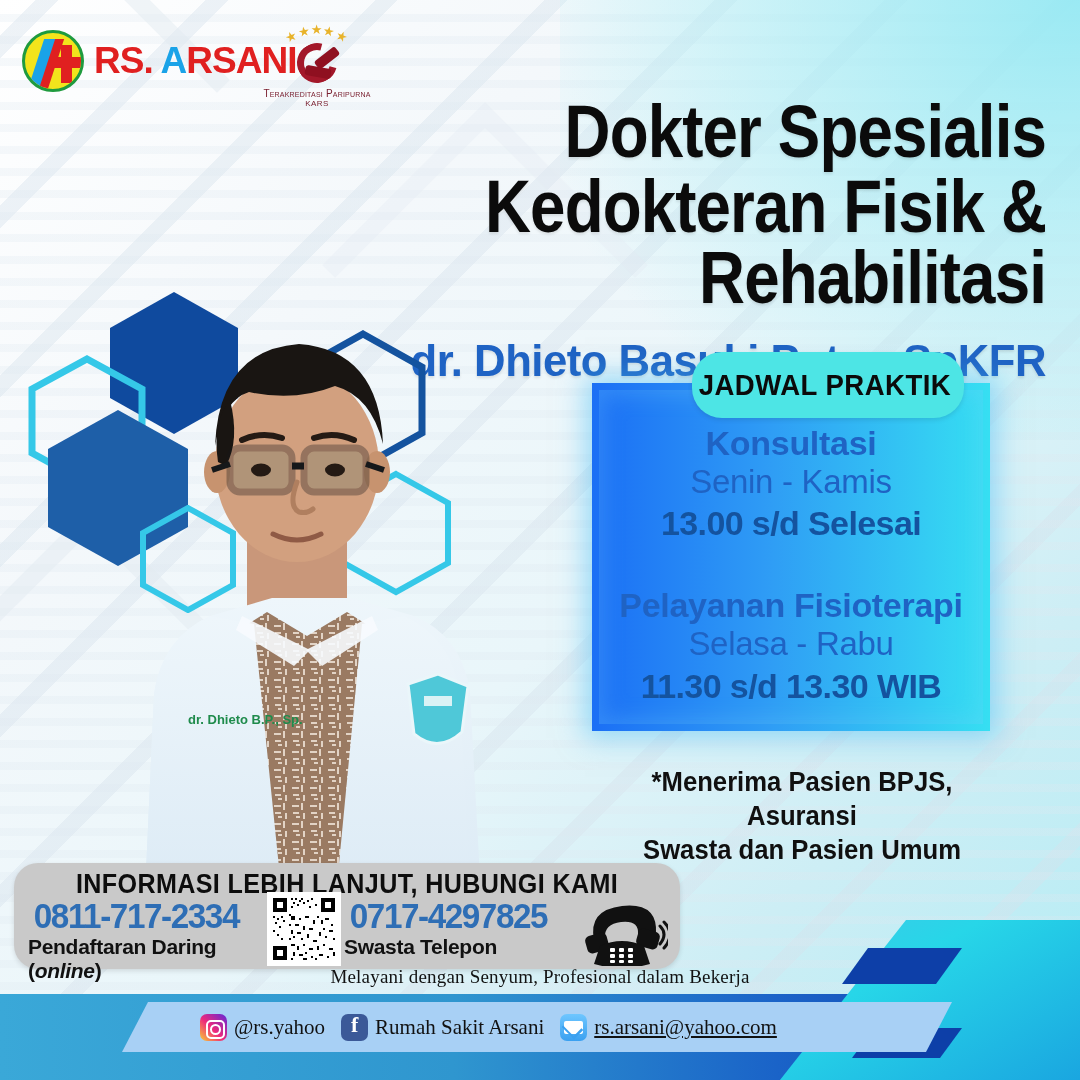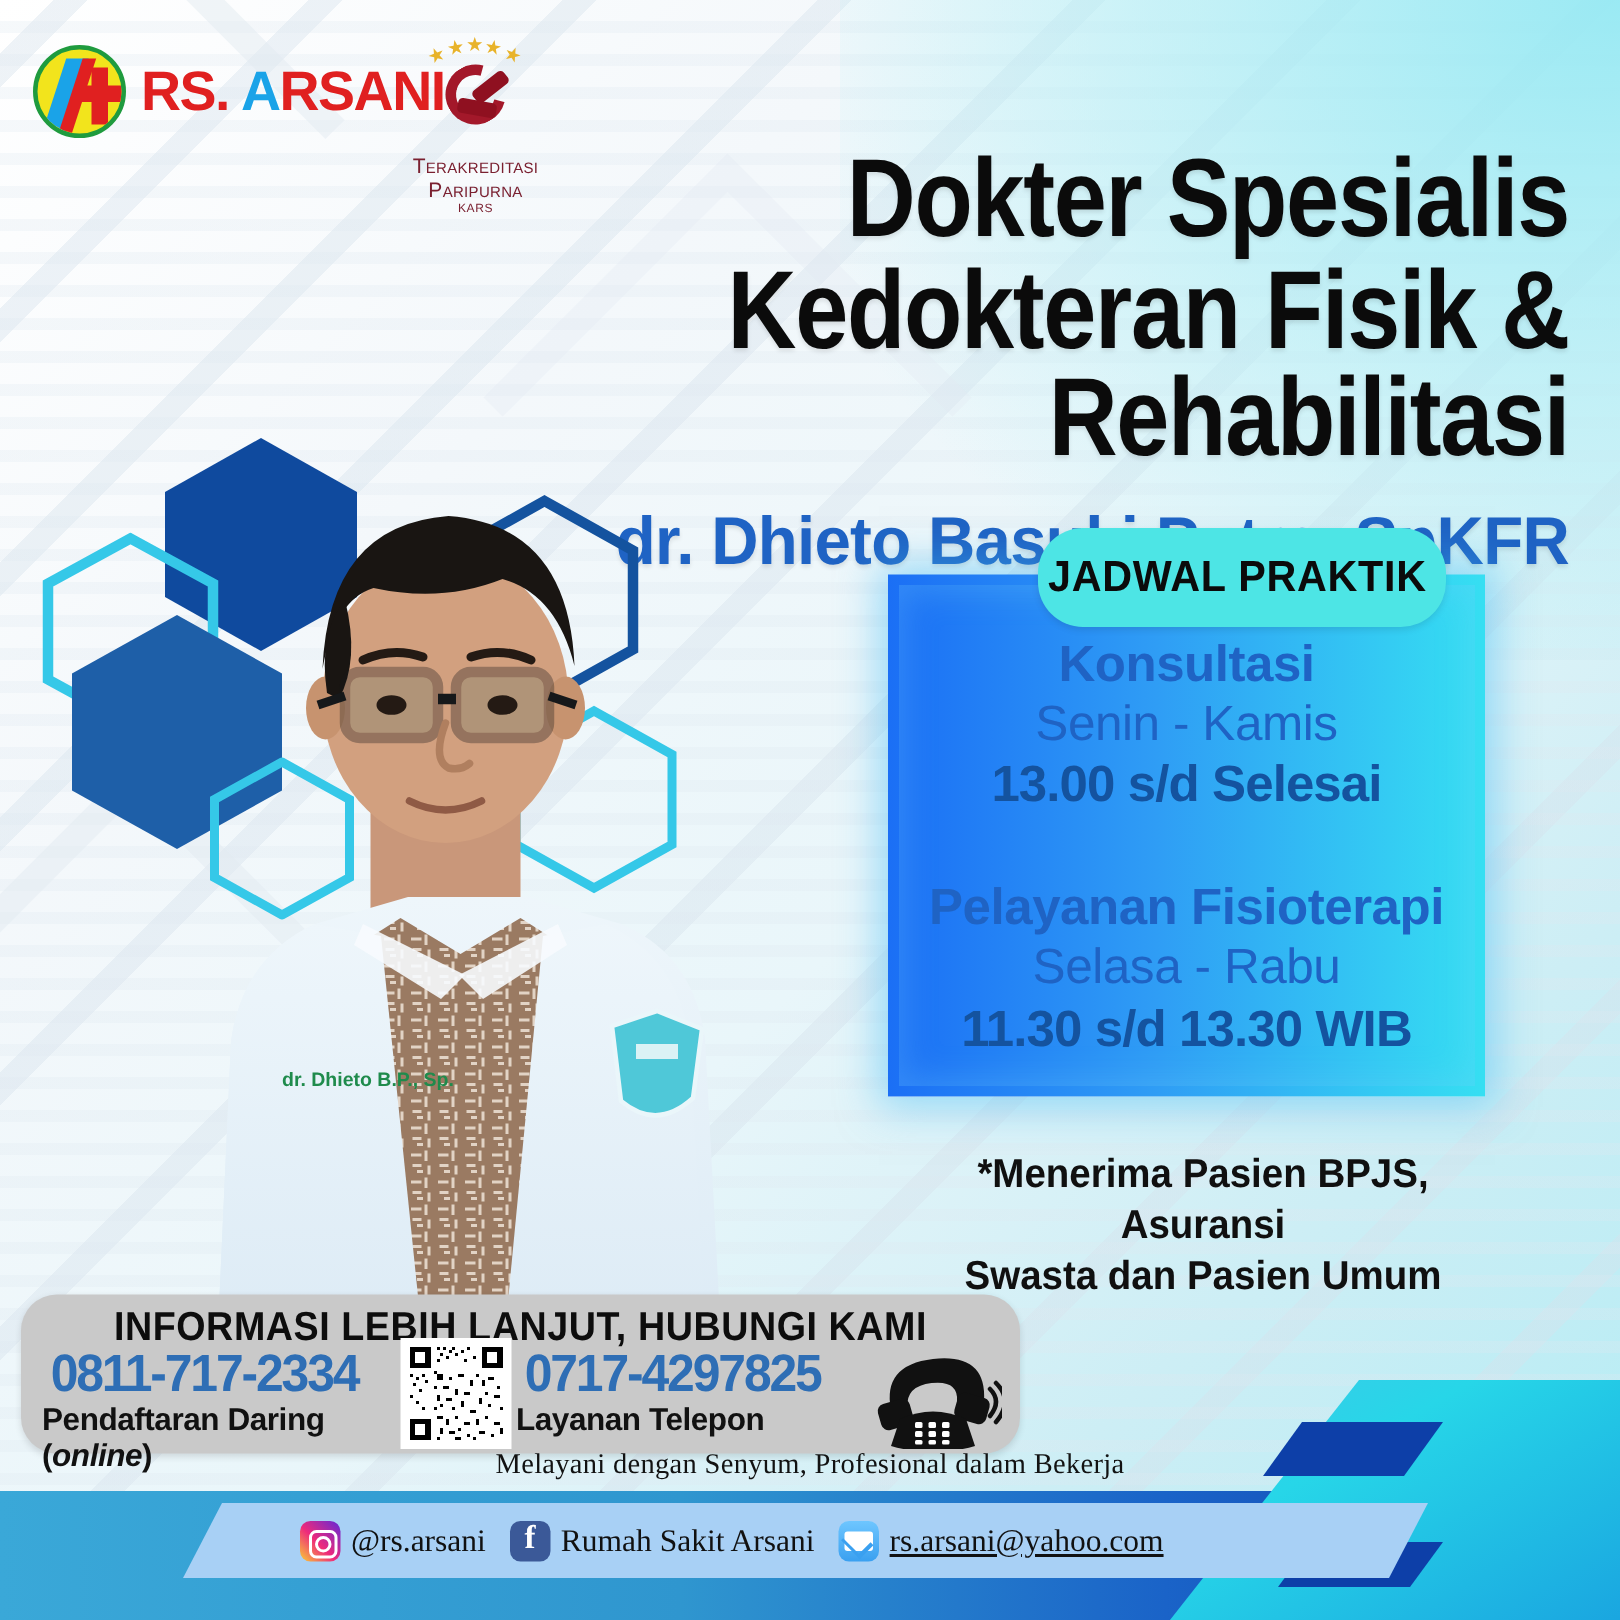--- a/index.html
+++ b/index.html
@@ -98,21 +98,21 @@
     border:7px solid #a3182a; border-right-color:transparent; transform:rotate(-30deg);
   }
   .kars .emblem .hand1 {
     position:absolute; left:26px; top:12px; width:26px; height:10px; background:#8f1020;
     border-radius:3px; transform:rotate(-38deg);
   }
   .kars .emblem .hand2 {
     position:absolute; left:17px; top:26px; width:26px; height:10px; background:#8f1020;
     border-radius:3px; transform:rotate(10deg);
   }
-  .kars .kt1 { font-size:14px; color:#7a2030; letter-spacing:.2px; font-variant:small-caps; margin-top:15px; }
+  .kars .kt1 { font-size:10px; color:#7a2030; letter-spacing:.2px; font-variant:small-caps; margin-top:1px; }
   .kars .kt2 { font-size:8px; color:#7a2030; letter-spacing:.4px; font-variant:small-caps; }
 
   
   .headline {
     position:absolute; right:34px; top:96px; width:930px; text-align:right;
   }
   .h-l1, .h-l2 {
     color:#0b0b0b; font-weight:bold;
     font-family:"Liberation Sans Narrow","Liberation Sans", sans-serif;
     transform:scaleX(.86); transform-origin:right center;
@@ -483,21 +483,21 @@
               <rect x="22" y="31" width="1" height="1"></rect>
             <rect x="9" y="9" width="1" height="1"></rect>
               <rect x="9" y="14" width="1" height="1"></rect>
               <rect x="9" y="21" width="1" height="1"></rect>
           </g>
         </svg>
       </div>
 
       <div class="c-item" style="left:330px; top:-2px; width:230px;">
         <div class="num">0717-4297825</div>
-        <div class="cap">Layanan Telepon</div>
+        <div class="cap">Swasta Telepon</div>
       </div>
 
       <div class="phone-ic">
         <svg width="92" height="76" viewBox="0 0 92 76">
           <path d="M18 50 q-6 -30 28 -34 q36 -4 34 28 q-1 10 -10 9 q-8 -1 -8 -9 q1 -14 -17 -12 q-17 2 -16 16 q1 8 -6 9 q-8 1 -5 -7 z" fill="#111"></path>
           <rect x="10" y="44" width="22" height="18" rx="5" fill="#111" transform="rotate(-16 21 53)"></rect>
           <rect x="61" y="40" width="22" height="18" rx="5" fill="#111" transform="rotate(16 72 49)"></rect>
           <path d="M24 56 q22 -10 44 0 l6 18 q-28 8 -56 0 z" fill="#111"></path>
           <g fill="#fff">
             <rect x="34" y="58" width="5" height="4" rx="1"></rect>
@@ -522,21 +522,21 @@
   <div class="tagline">Melayani dengan Senyum, Profesional dalam Bekerja</div>
 
   <div class="footer-bg"></div>
   <div class="corner-cyan"></div>
   <div class="corner-navy"></div>
   <div class="corner-navy2"></div>
 
   <div class="footer-band">
     <div class="f-item">
       <span class="ic ig"></span>
-      <span class="lbl">@rs.arsani</span>
+      <span class="lbl">@rs.yahoo</span>
     </div>
     <div class="f-item">
       <span class="ic fb"></span>
       <span class="lbl">Rumah Sakit Arsani</span>
     </div>
     <div class="f-item">
       <span class="ic ml"></span>
       <span class="lbl link">rs.arsani@yahoo.com</span>
     </div>
   </div>

